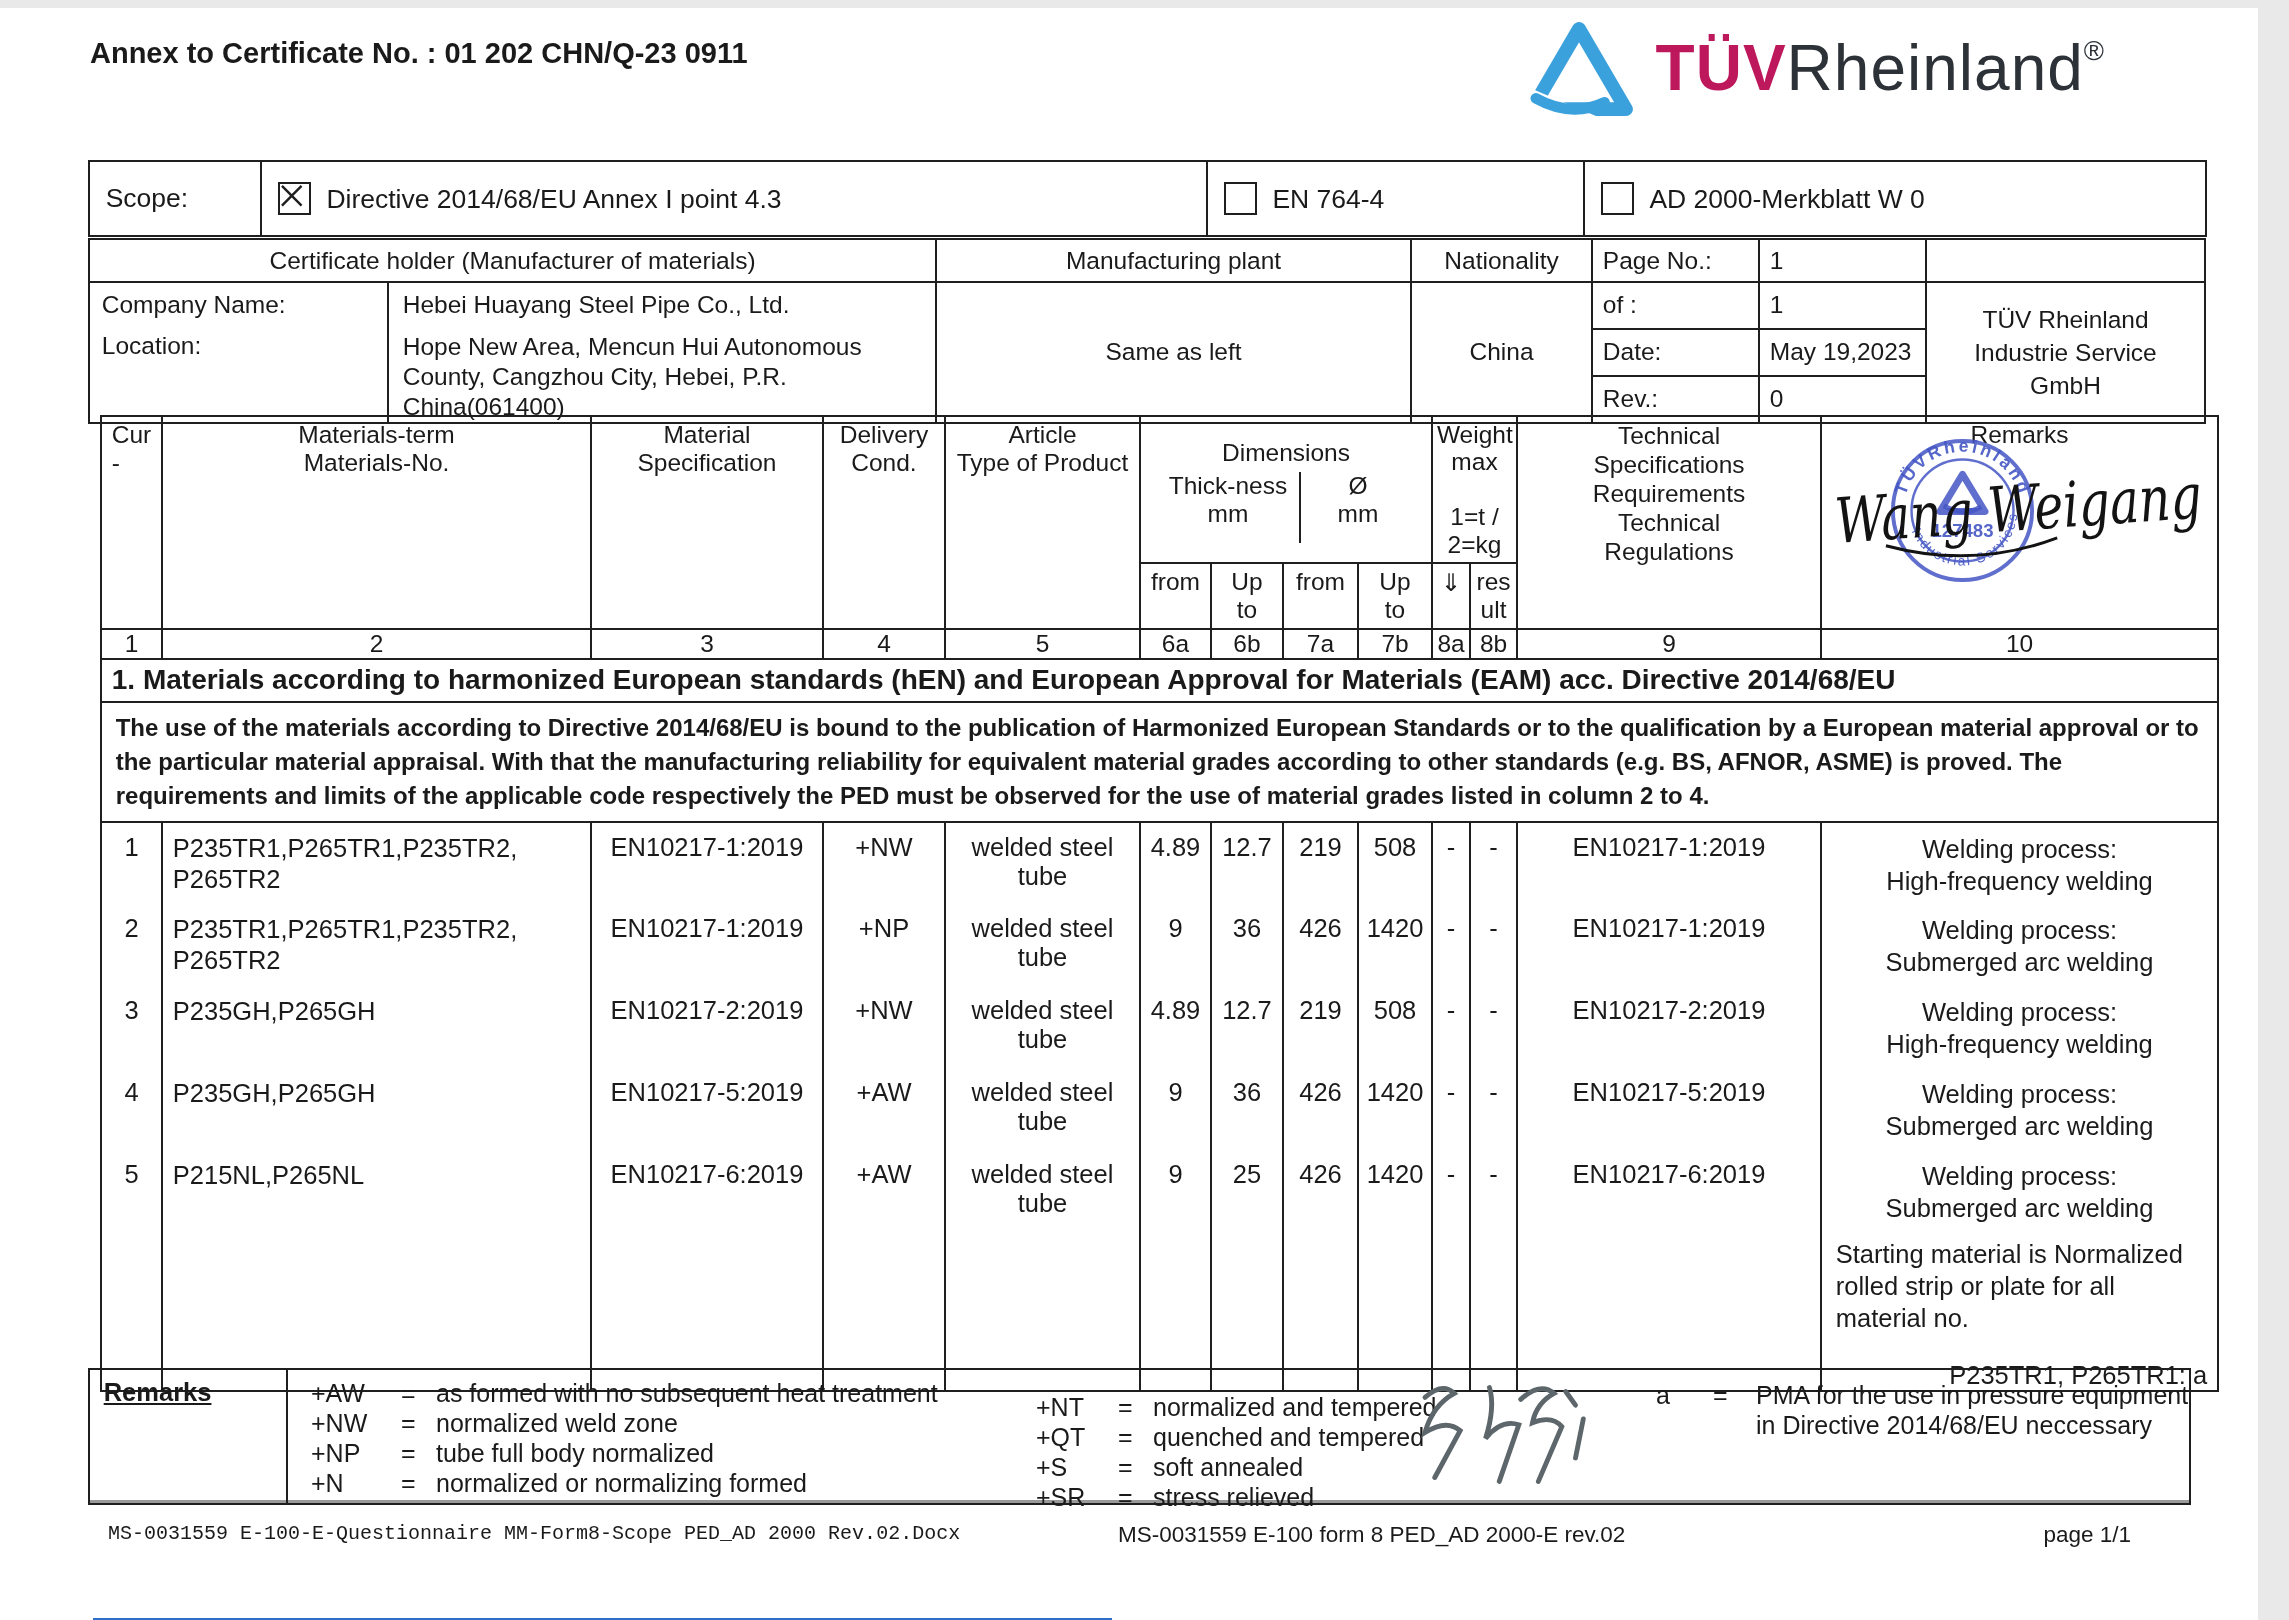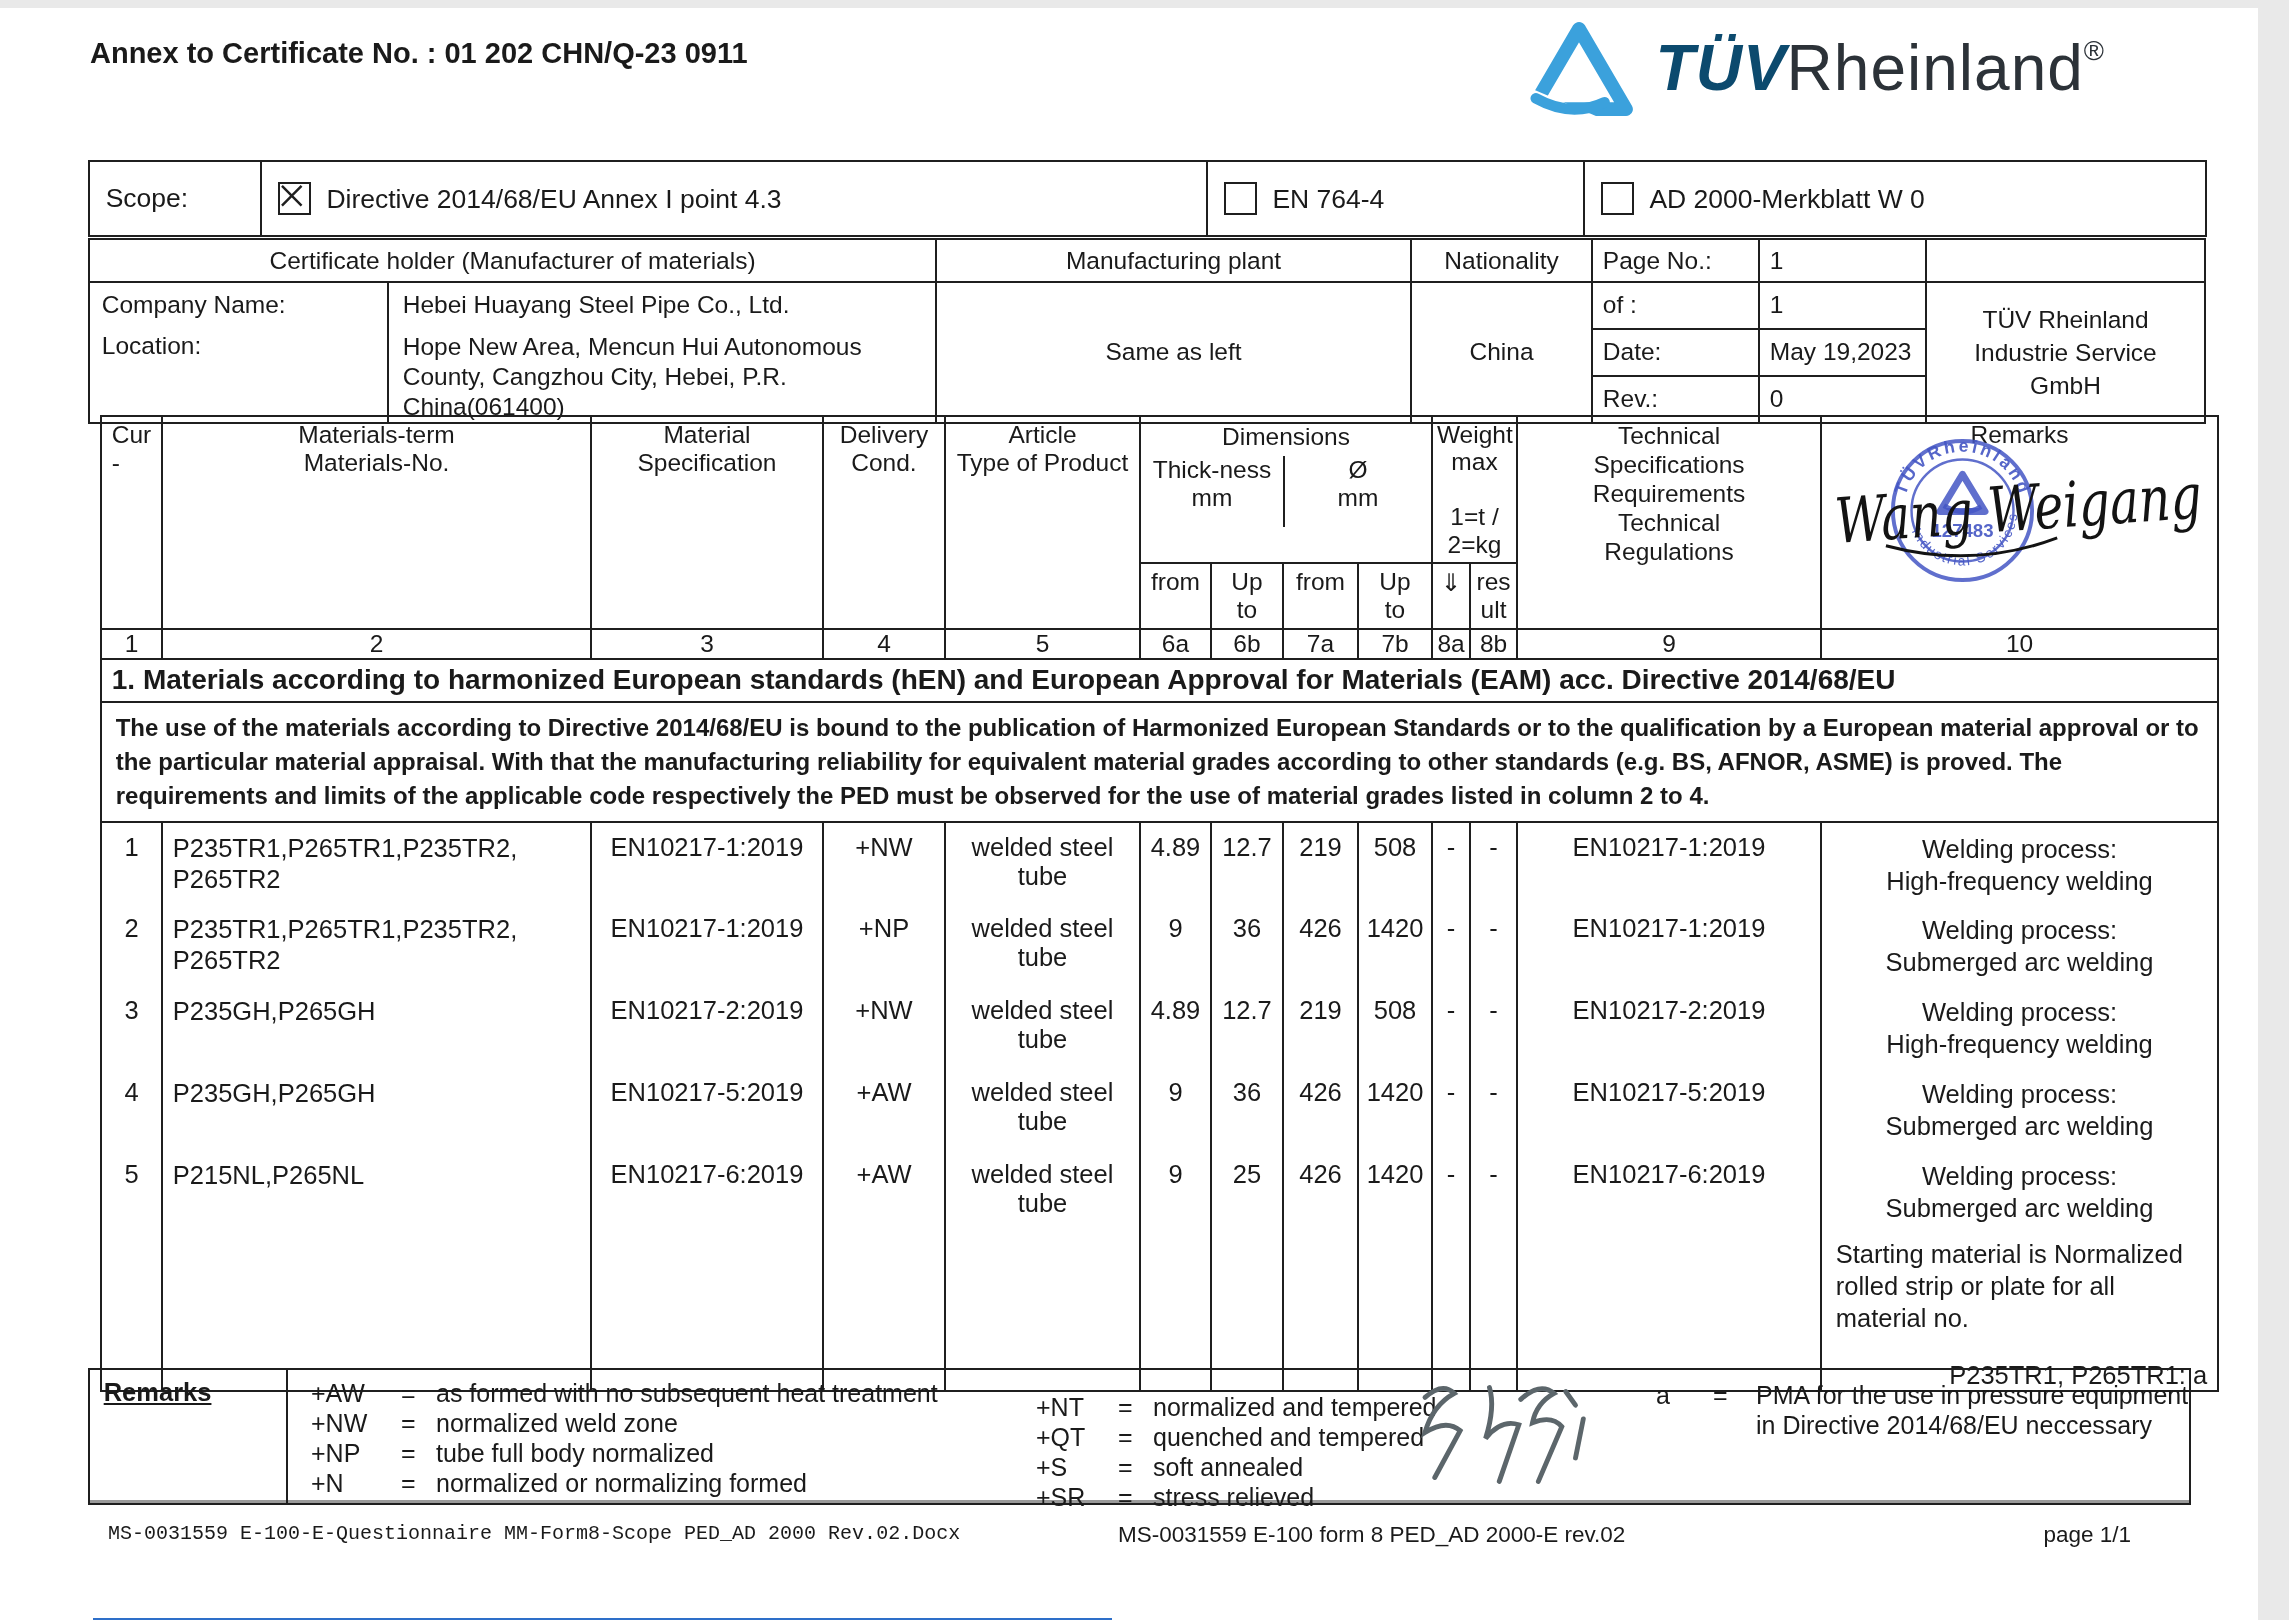--- a/index.html
+++ b/index.html
@@ -4,21 +4,21 @@
 <style>
   html,body{margin:0;padding:0;background:#e9e9e9;}
   .page{position:relative;width:2258px;height:1620px;background:#ffffff;
         font-family:"Liberation Sans",sans-serif;color:#1a1a1a;overflow:hidden;margin-top:8px;}
   [data-bind]{white-space:pre-line;}
 
   
   .annex-title{position:absolute;left:90px;top:29px;font-size:29px;font-weight:bold;}
   .logo{position:absolute;left:1524px;top:11.8px;display:flex;align-items:center;gap:21.6px;}
   .logo-text{font-size:64px;letter-spacing:1px;display:flex;align-items:flex-start;}
-  .logo-tuv{font-weight:bold;color:#0c4a6e;font-style:italic;}
+  .logo-tuv{font-weight:bold;color:#be185d;}
   .logo-rh{font-weight:normal;color:#2c3238;}
   .logo-reg{font-size:27.4px;color:#2c3238;margin-top:3.9px;}
 
   
   table{border-collapse:collapse;table-layout:fixed;}
   td{border:2px solid #1f1f1f;overflow:hidden;}
 
   
   .scope-table{position:absolute;left:88px;top:152px;width:2117px;border:2.9px solid #1f1f1f;}
   .scope-table td{height:73px;font-size:26.5px;padding:0 15.7px;vertical-align:middle;}
@@ -40,21 +40,21 @@
   .ch-vals .val1{height:41px;}
   .ch-vals .val2{line-height:30px;}
   .org-cell{text-align:center;line-height:33px;}
 
   
   .main-table{position:absolute;left:100px;top:407px;width:2117px;border:2.9px solid #1f1f1f;font-size:24.5px;}
   .main-table td{text-align:center;vertical-align:top;padding:3.9px 3.9px;}
   .hr1 td{height:36px;}
   .hr3 td{height:51px;}
   .cur-cell{text-align:left !important;padding-left:9.8px !important;}
-  .dim-cell{padding:0 !important;}
+  .dim-cell{padding:16px !important;}
   .dim-title{height:33px;padding-top:5.9px;}
   .dim-split{display:grid;grid-template-columns:142px 1fr;height:71px;}
   .dim-split .half2{border-left:2px solid #1f1f1f;}
   .weight-cell{line-height:27.4px;}
   .tech-cell{line-height:29px;}
   .remarks-cell{position:relative;overflow:visible !important;}
   .stamp-svg{position:absolute;left:67px;top:19.6px;}
   .sig-svg{position:absolute;left:4.9px;top:27.4px;}
   .numrow td{height:27.4px;padding:0;font-size:24.5px;vertical-align:middle;}
   .section-td{text-align:left !important;font-weight:bold;font-size:28px;padding:4.9px 9.8px !important;}

